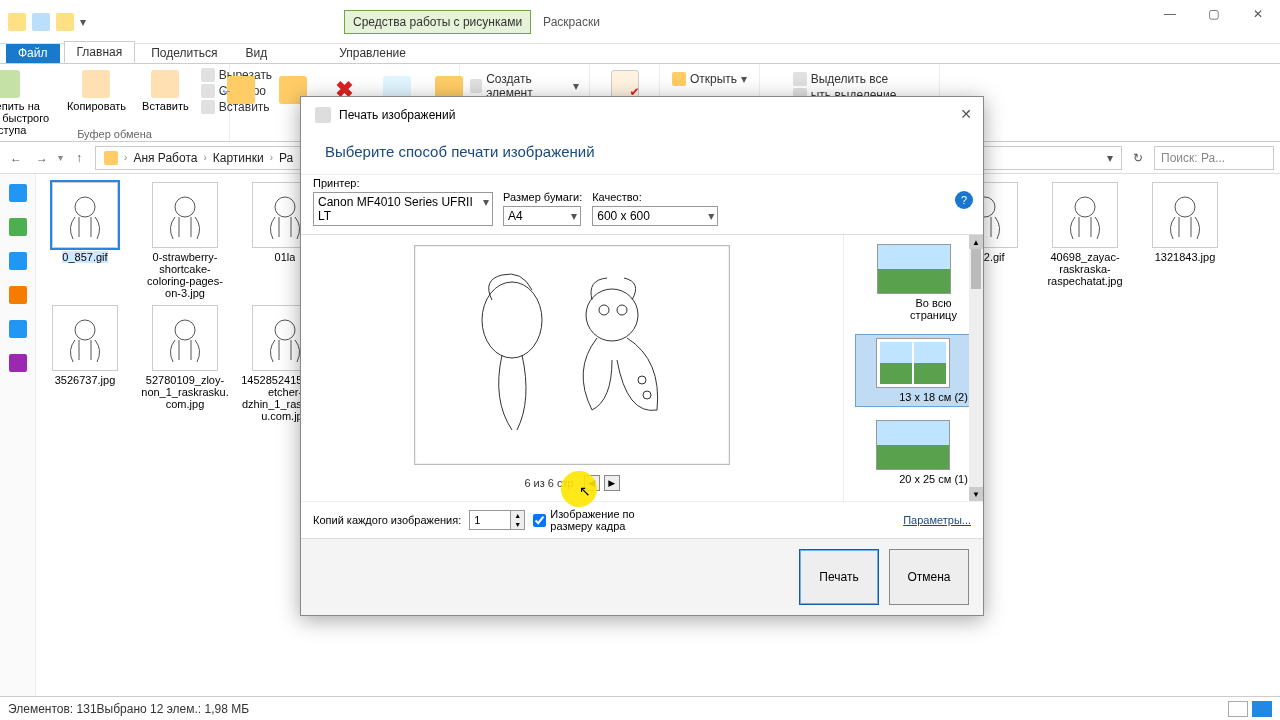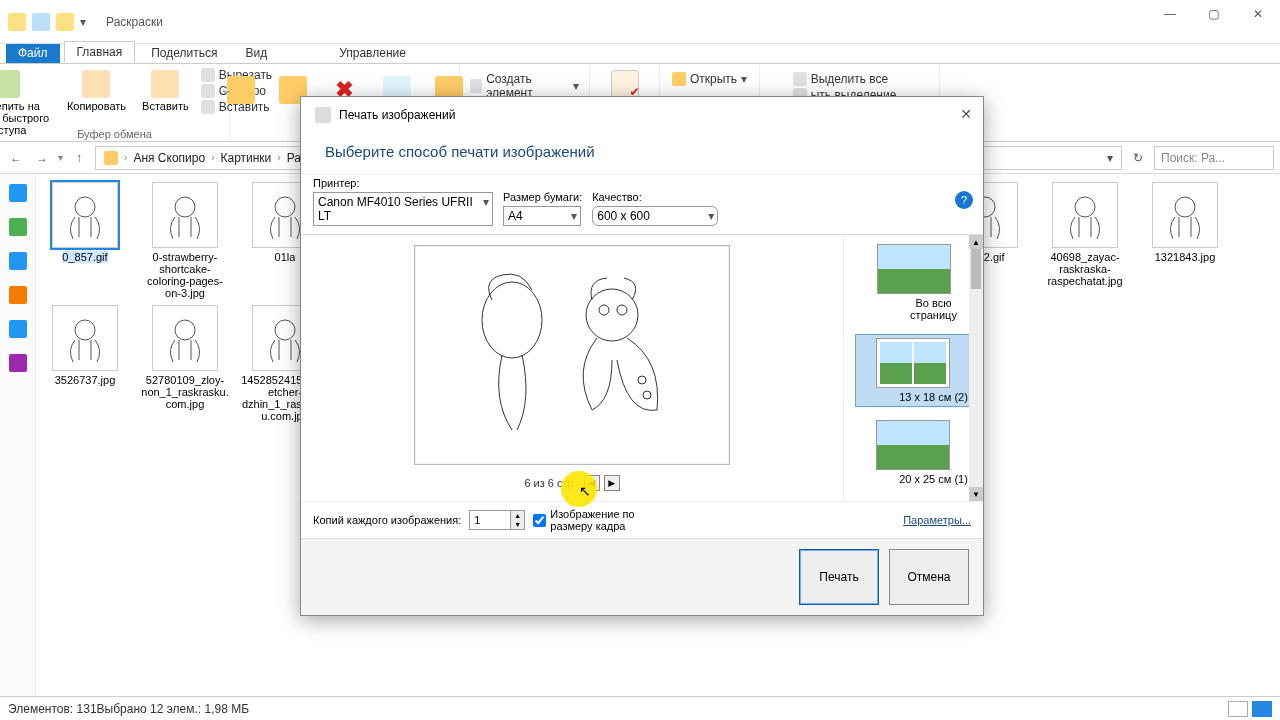--- a/index.html
+++ b/index.html
@@ -120,20 +120,21 @@
 </head>
 <body>
 
 <div class="titlebar">
   <div class="qat">
     <div class="qat-icon"></div>
     <div class="qat-icon blue"></div>
     <div class="qat-icon"></div>
     <span style="color:#555;">▾</span>
   </div>
+  <div class="title-tab">Средства работы с рисунками</div>
   <div class="title-text">Раскраски</div>
   <div class="win-controls">
     <div>—</div>
     <div>▢</div>
     <div>✕</div>
   </div>
 </div>
 
 <div class="ribbon-tabs">
   <div class="tab file">Файл</div>
@@ -246,21 +247,21 @@
 <div class="navbar">
   <div class="arrow">←</div>
   <div class="arrow">→</div>
   <span style="color:#888;font-size:10px;">▾</span>
   <div class="arrow">↑</div>
   <div class="crumbs">
     <span class="seg">
         <span style="width:14px;height:14px;background:#ffcc66;display:inline-block;border-radius:2px;"></span>
       </span>
     <span class="sep">›</span>
-      <span class="seg">Аня Скопиро</span>
+      <span class="seg">Аня Работа</span>
     <span class="sep">›</span>
       <span class="seg">Картинки</span>
     <span class="sep">›</span>
       <span class="seg">Ра</span>
     <span style="flex:1"></span>
       <span style="color:#555;padding-right:4px;">▾</span>
   </div>
   <div class="arrow">↻</div>
   <div class="searchbox">
       <span>Поиск: Ра...</span>
@@ -486,21 +487,21 @@
     <div class="dlg-field">
       <label>Принтер:</label>
       <div class="dlg-select" style="width:180px;"><span>Canon MF4010 Series UFRII LT</span></div>
     </div>
     <div class="dlg-field">
       <label>Размер бумаги:</label>
       <div class="dlg-select" style="width:78px;"><span>A4</span></div>
     </div>
     <div class="dlg-field">
       <label>Качество:</label>
-      <div class="dlg-select" style="width:126px;border-radius:6px;"><span>600 x 600</span></div>
+      <div class="dlg-select" style="width:126px;"><span>600 x 600</span></div>
     </div>
     <div class="help-icon">?</div>
   </div>
 
   <div class="dlg-body">
     <div class="dlg-preview-wrap">
       <div class="dlg-preview">
         <svg viewBox="0 0 280 190">
             <g stroke="#333" fill="none" stroke-width="1">
           <ellipse cx="80" cy="60" rx="30" ry="38"></ellipse>

